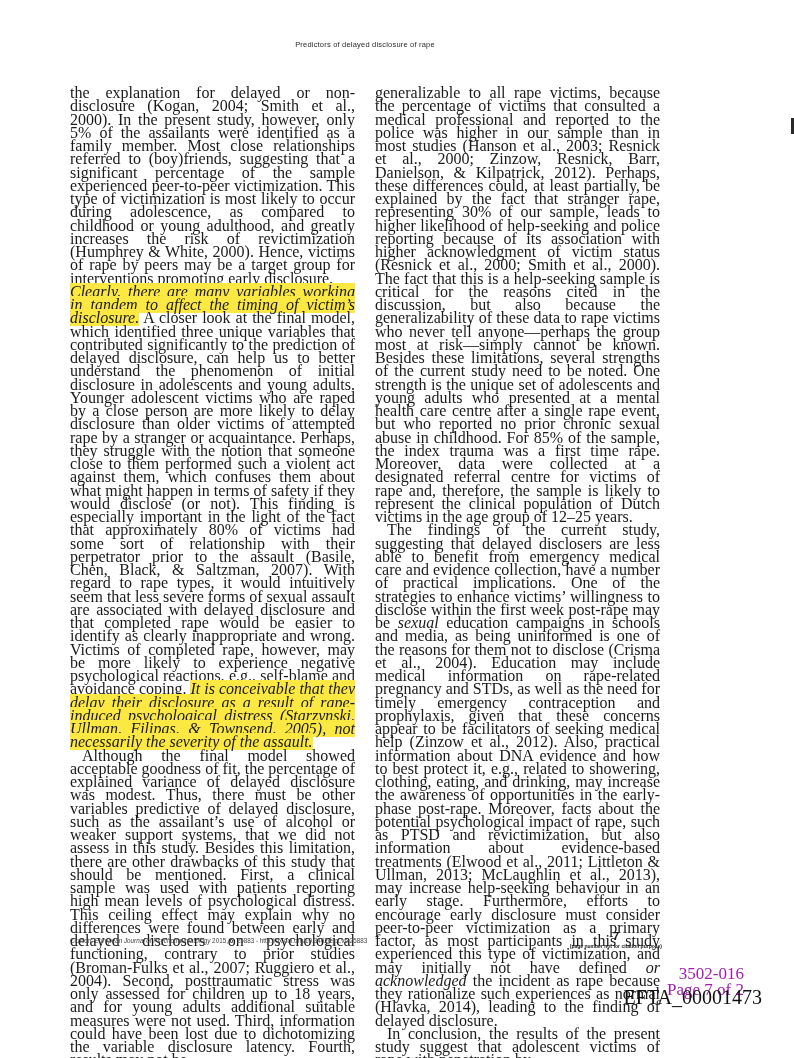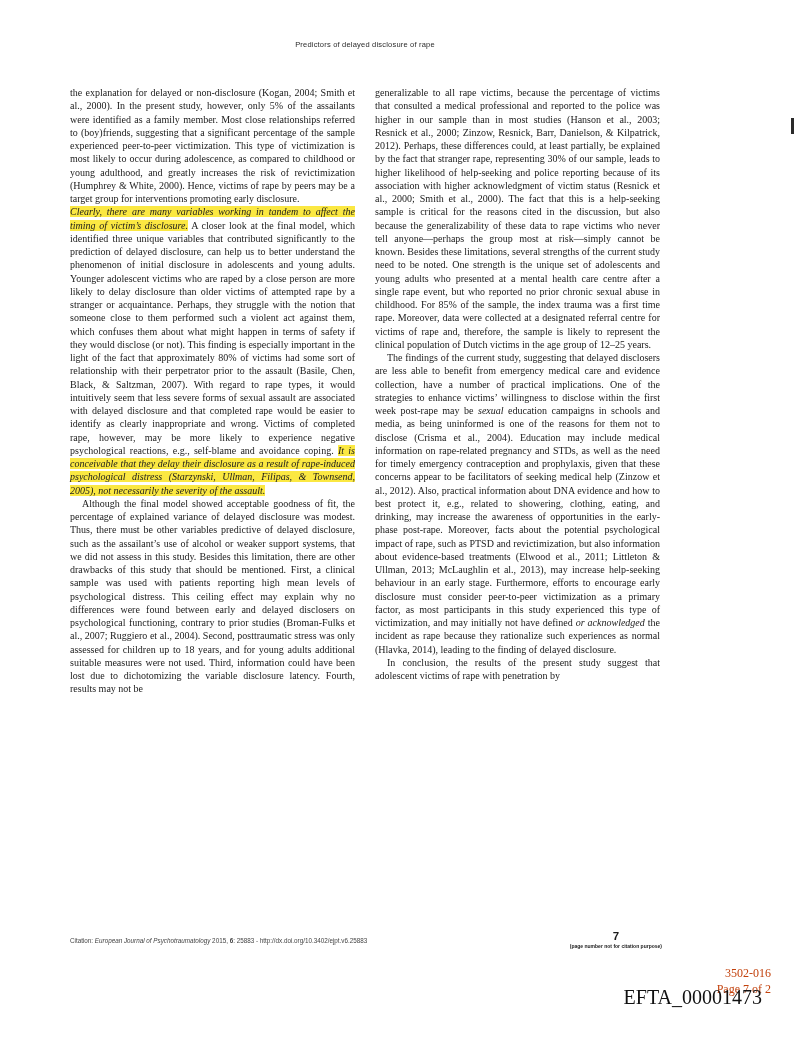--- a/index.html
+++ b/index.html
@@ -17,21 +17,21 @@
     font-family: "Liberation Sans", sans-serif;
     font-size: 7.5px; letter-spacing: 0.2px; color: #2b2b2b;
   }
   .columns {
     position: absolute; top: 86px; left: 70px; width: 590px;
     display: flex; gap: 20px;
   }
   .col { width: 285px; }
   .para {
     margin: 0;
-    font-size: 10px; line-height: 13.25px;
+    font-size: 16px; line-height: 13.25px;
     text-align: justify;
     hyphens: auto;
   }
   .para.indent { text-indent: 12px; }
   .seg-n { }
   .seg-h { background: var(--hl, #fbe842); font-style: italic; }
   .seg-i { font-style: italic; }
   .seg-b { font-weight: bold; }
   .footer {
     position: absolute; top: 931px; left: 70px; width: 592px;
@@ -44,22 +44,22 @@
   .pageno { text-align: center; }
   .pageno .num {
     font-family: "Liberation Sans", sans-serif;
     font-weight: bold; font-size: 11.5px; line-height: 11px;
   }
   .pageno .note {
     font-family: "Liberation Sans", sans-serif;
     font-weight: bold; font-size: 5px; margin-top: 1px; white-space: nowrap;
   }
   .stamps {
-    position: absolute; top: 966px; right: 23px;
-    text-align: right; font-size: 12px; line-height: 15.5px; color: #c2410c;
+    position: absolute; top: 966px; right: 50px;
+    text-align: right; font-size: 17px; line-height: 15.5px; color: #a21caf;
   }
   .bates {
     position: absolute; top: 986px; right: 32px;
     font-size: 20px; color: #111;
   }
   .scan-artifact {
     position: absolute; top: 118px; right: 0; width: 3px; height: 16px;
     background: #2a2a2a;
   }
 </style>

